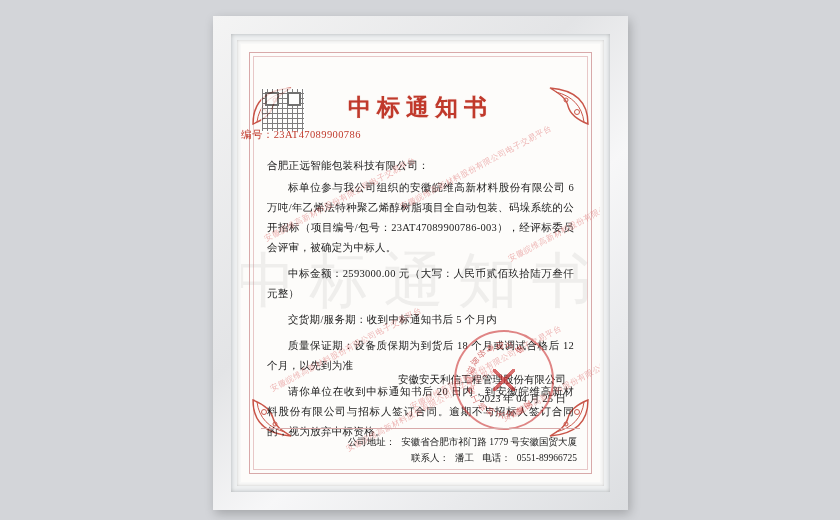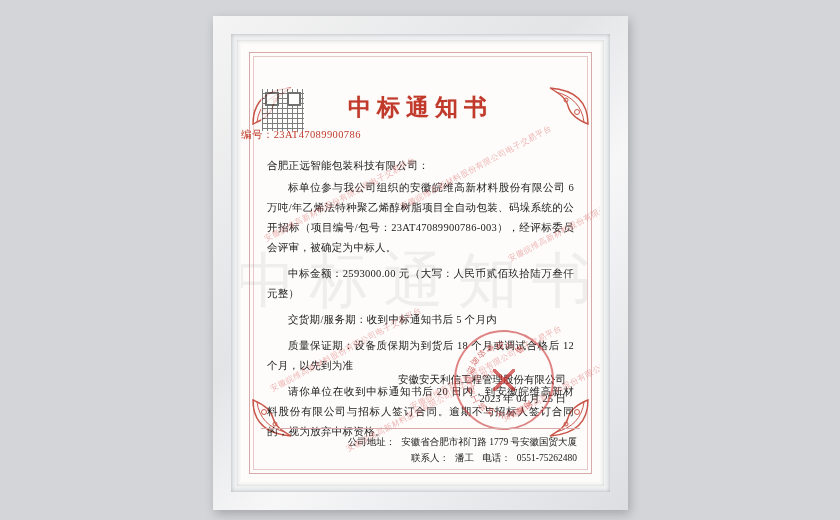--- a/index.html
+++ b/index.html
@@ -359,20 +359,20 @@
         <div class="wm" style="left:252px; top:330px;">安徽皖维高新材料股份有限公司电子交易平台</div>
         <div class="wm" style="left:96px; top:360px;">安徽皖维高新材料股份有限公司电子交易平台</div>
 
         <div id="footer">
           <div class="rule"></div>
           <div class="f-row">
             <span>公司地址：</span><span>安徽省合肥市祁门路 1779 号安徽国贸大厦</span>
           </div>
           <div class="f-row">
             <span>联系人：</span><span>潘工</span>
-            <span>电话：</span><span>0551-75262480</span>
+            <span>电话：</span><span>0551-89966725</span>
           </div>
         </div>
 
       </div>
     </div>
   </div>
 </div>
 
 </body></html>

